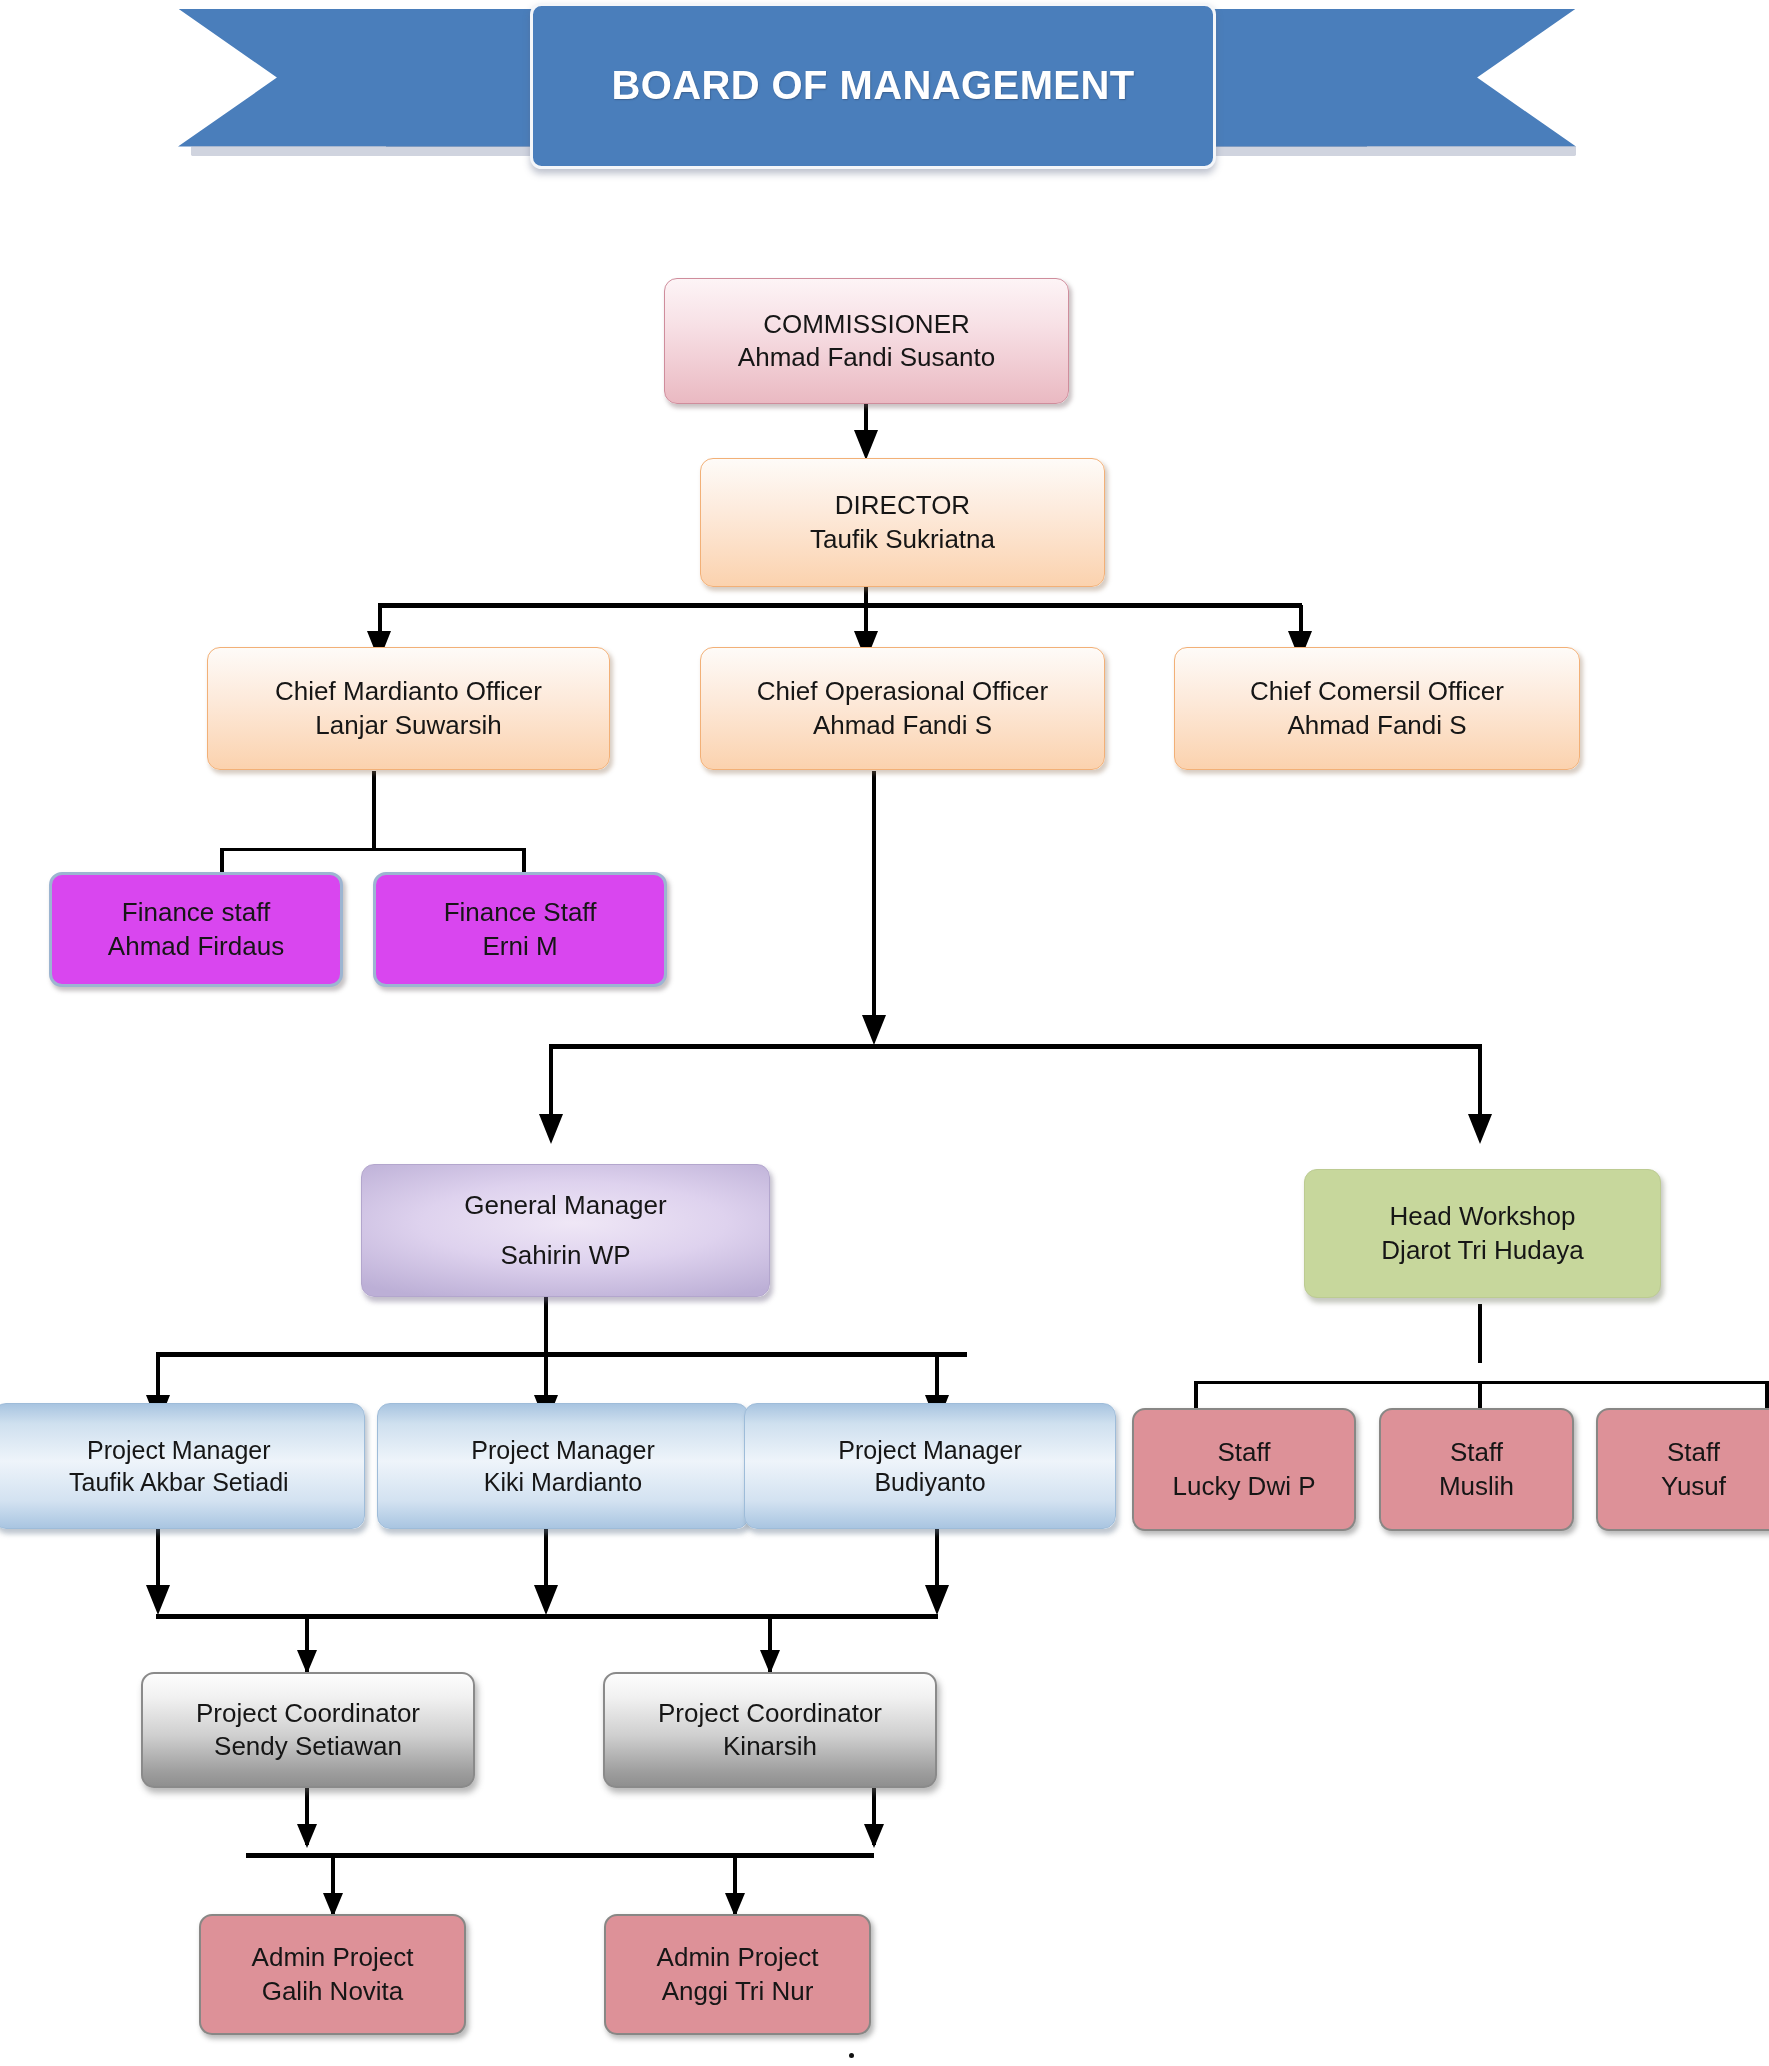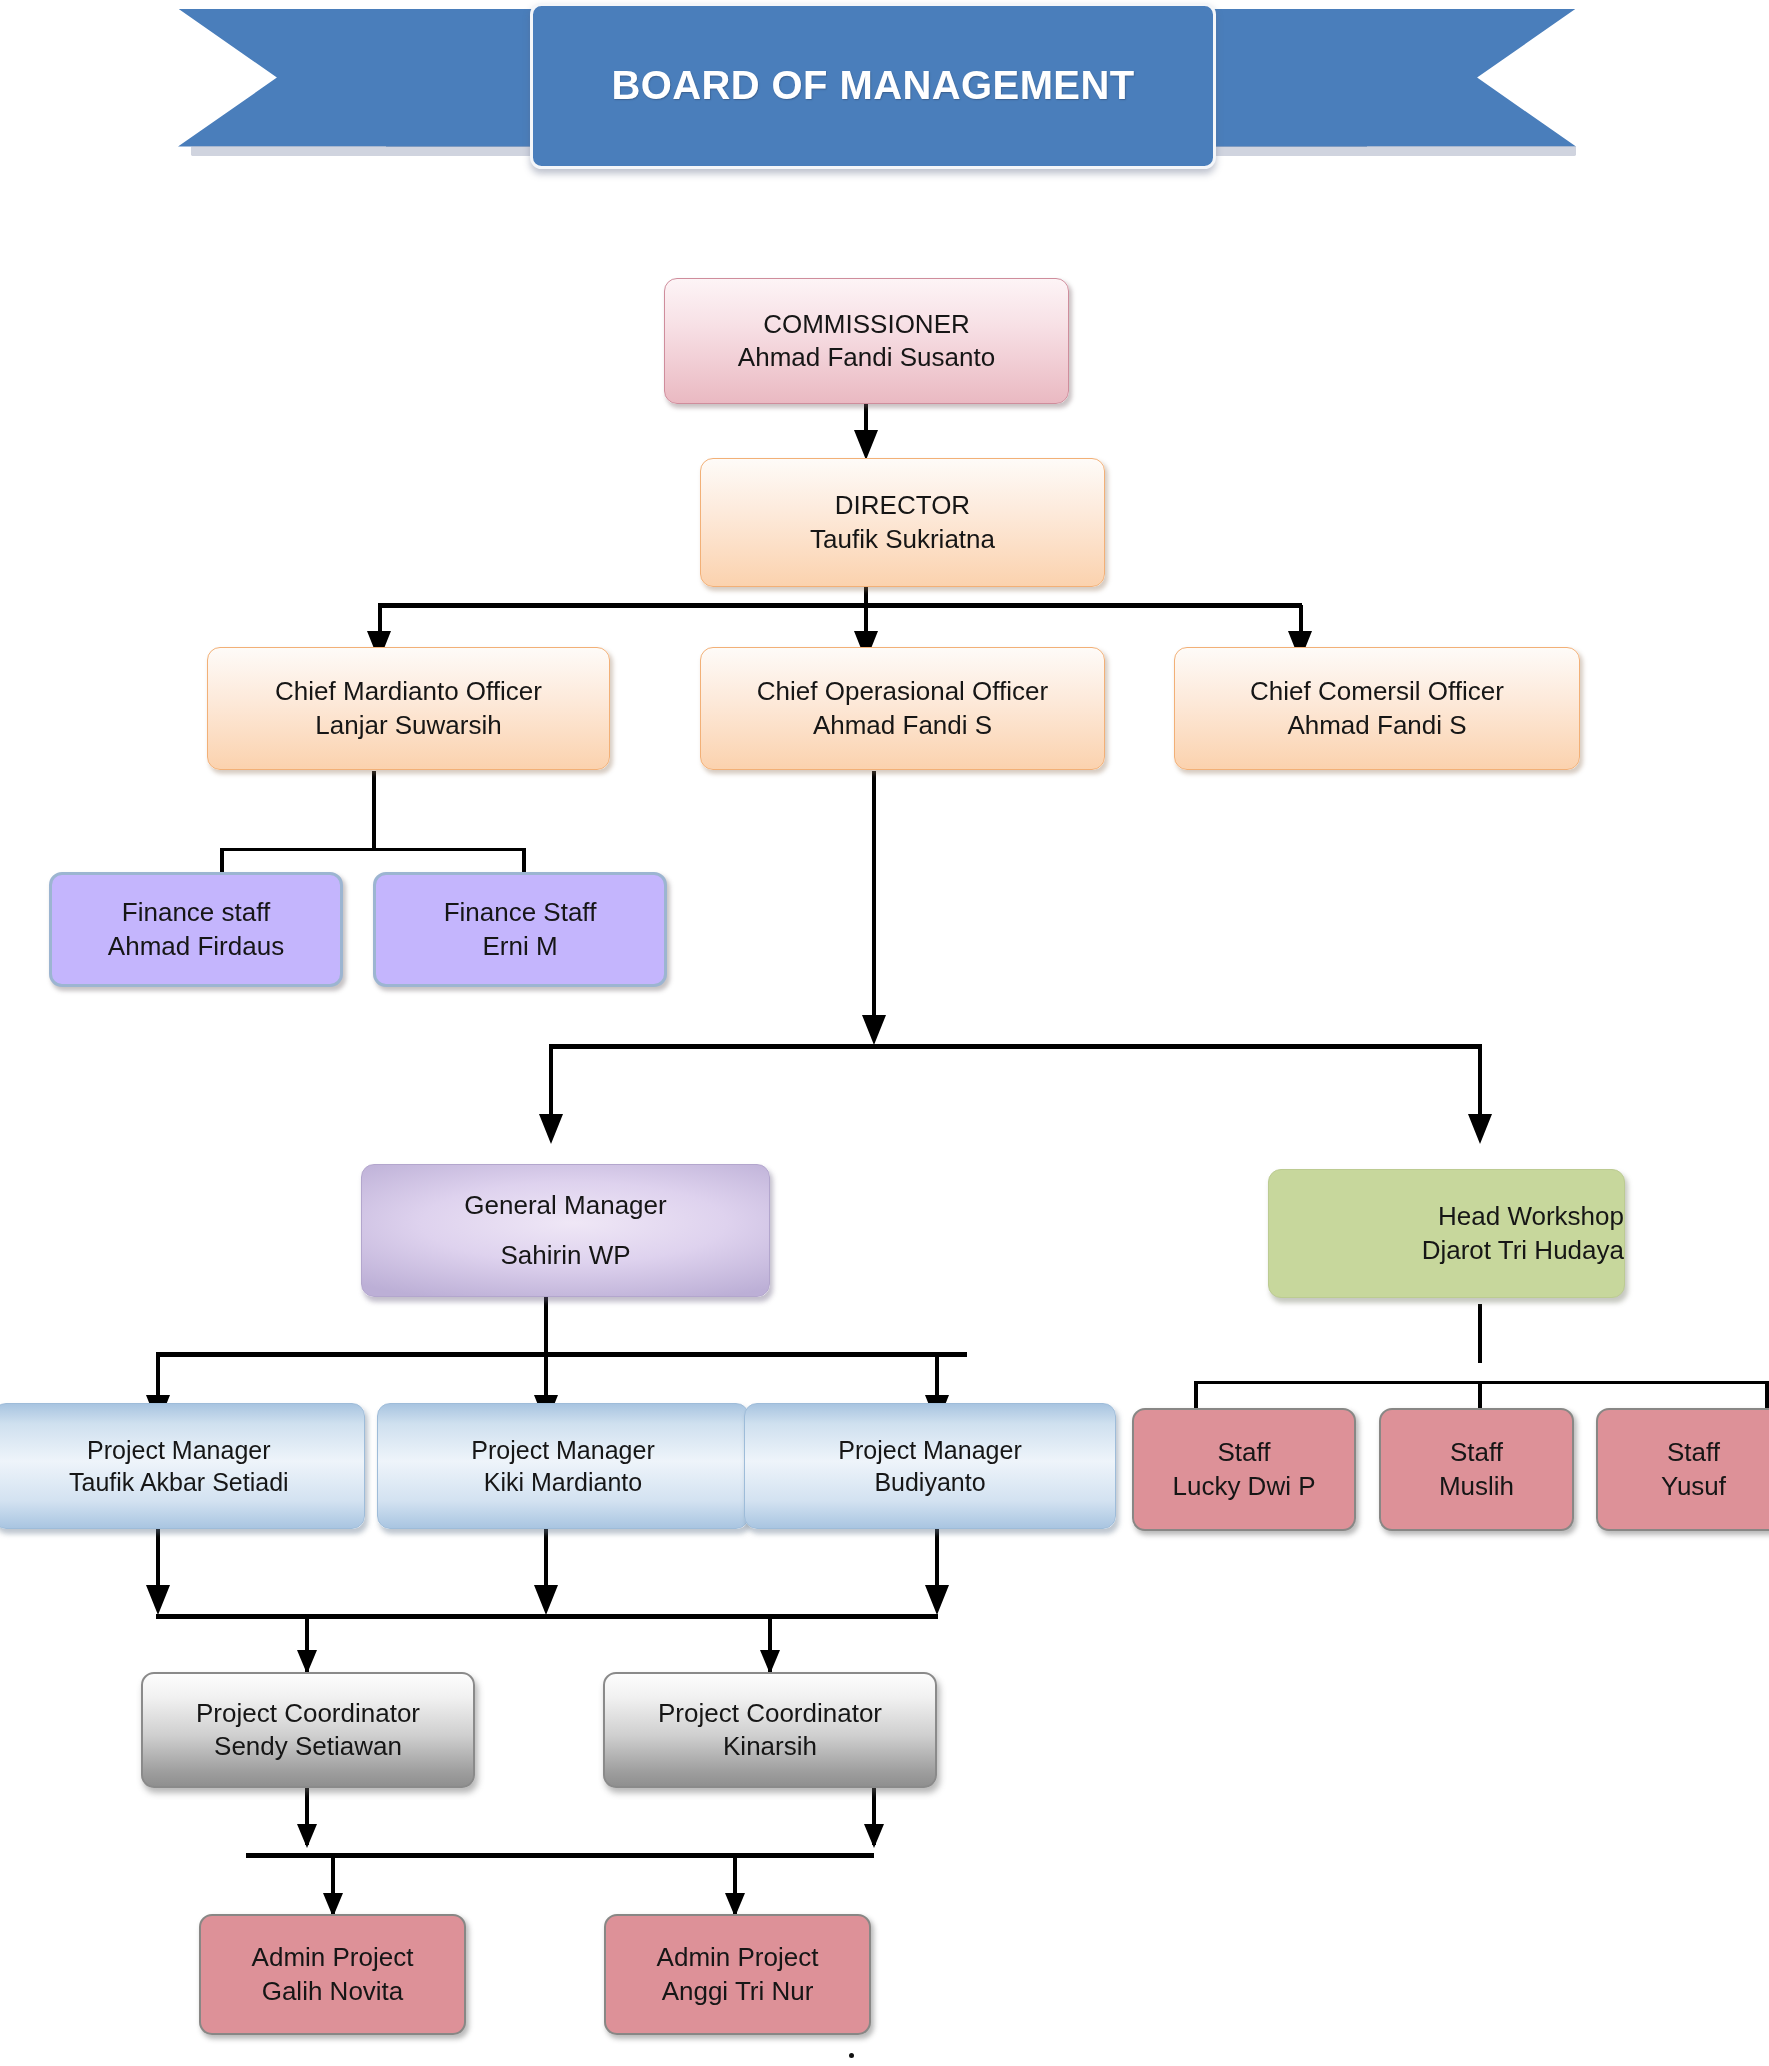--- a/index.html
+++ b/index.html
@@ -114,21 +114,21 @@
   }
   
   .n-peach-grad {
     background: linear-gradient(to bottom, #fefbf8 0%, #fdeadb 42%, #fbd2ae 100%);
     border: 1.4px solid #f2b077;
     box-shadow: 2.2px 3.6px 4.3px rgba(150,120,95,0.38);
     margin-left: 36px;
   }
   
   .n-rose-blue {
-    background: #c4b5fd;
+    background: #d946ef;
     border: 3.6px solid #9cb5d1;
     box-shadow: 2.2px 3.6px 4.3px rgba(120,110,115,0.42);
   }
   
   .n-rose-grey {
     background: #dd9198;
     border: 2.9px solid #888785;
     box-shadow: 2.2px 3.6px 5px rgba(110,110,110,0.48);
   }
   
@@ -306,21 +306,21 @@
   <div class="node n-rose-blue" style="left:373px; top:872px; width:294px; height:115px;">
     <span class="ln">Finance Staff</span>
     <span class="ln">Erni M</span>
   </div>
 
   <div class="node n-purple" style="left:361px; top:1164px; width:409px; height:133px;gap:16px;">
     <span class="ln">General Manager</span>
     <span class="ln">Sahirin WP</span>
   </div>
 
-  <div class="node n-green" style="left:1268px; top:1169px; width:357px; height:129px;align-items:flex-end;">
+  <div class="node n-green" style="left:1304px; top:1169px; width:357px; height:129px;">
     <span class="ln">Head Workshop</span>
     <span class="ln">Djarot Tri Hudaya</span>
   </div>
 
   <div class="node n-blue" style="left:-7.2px; top:1403px; width:372px; height:126px; font-size:25px;">
     <span class="ln">Project Manager</span>
     <span class="ln">Taufik Akbar Setiadi</span>
   </div>
 
   <div class="node n-blue" style="left:377px; top:1403px; width:372px; height:126px; font-size:25px;">

